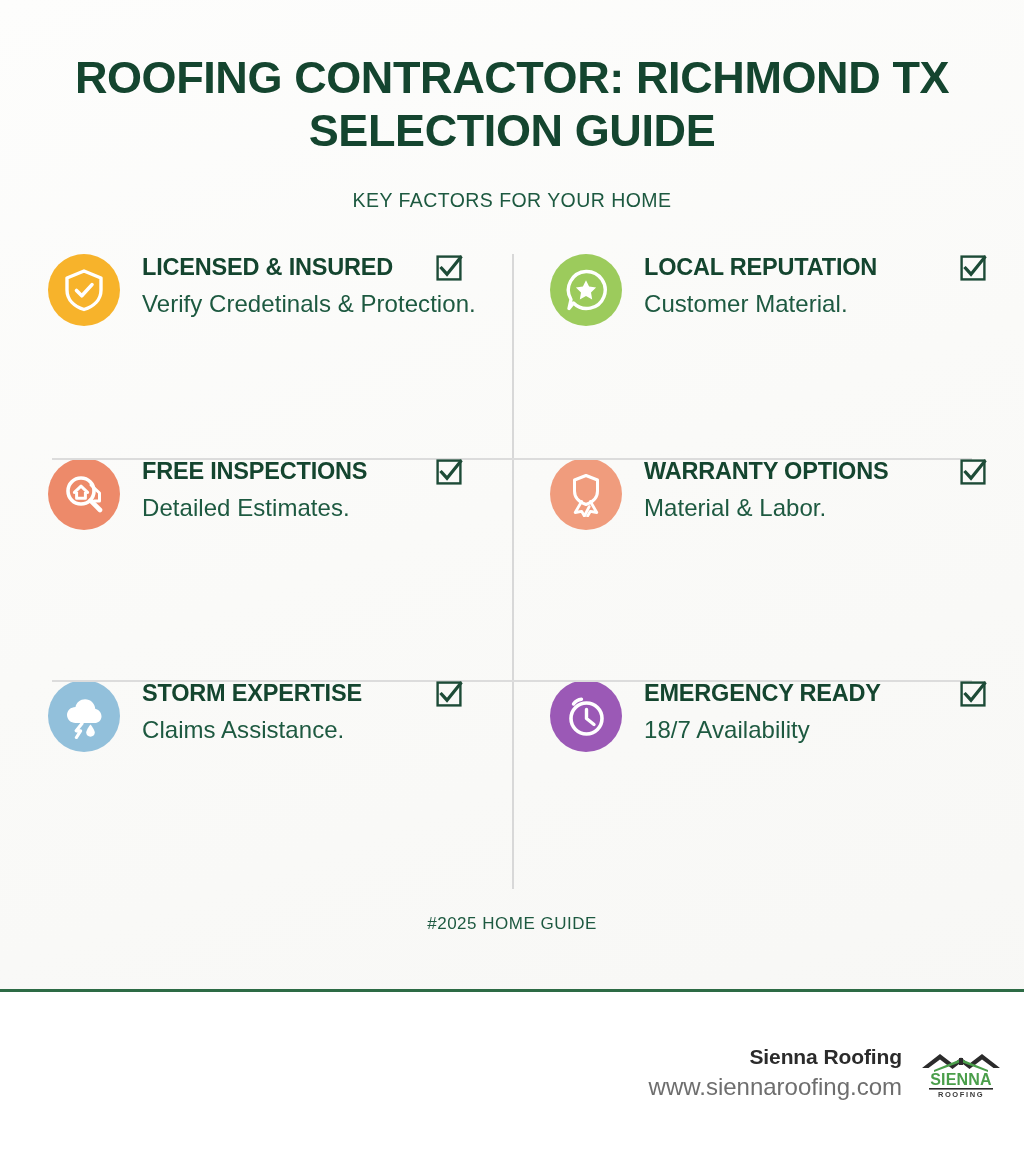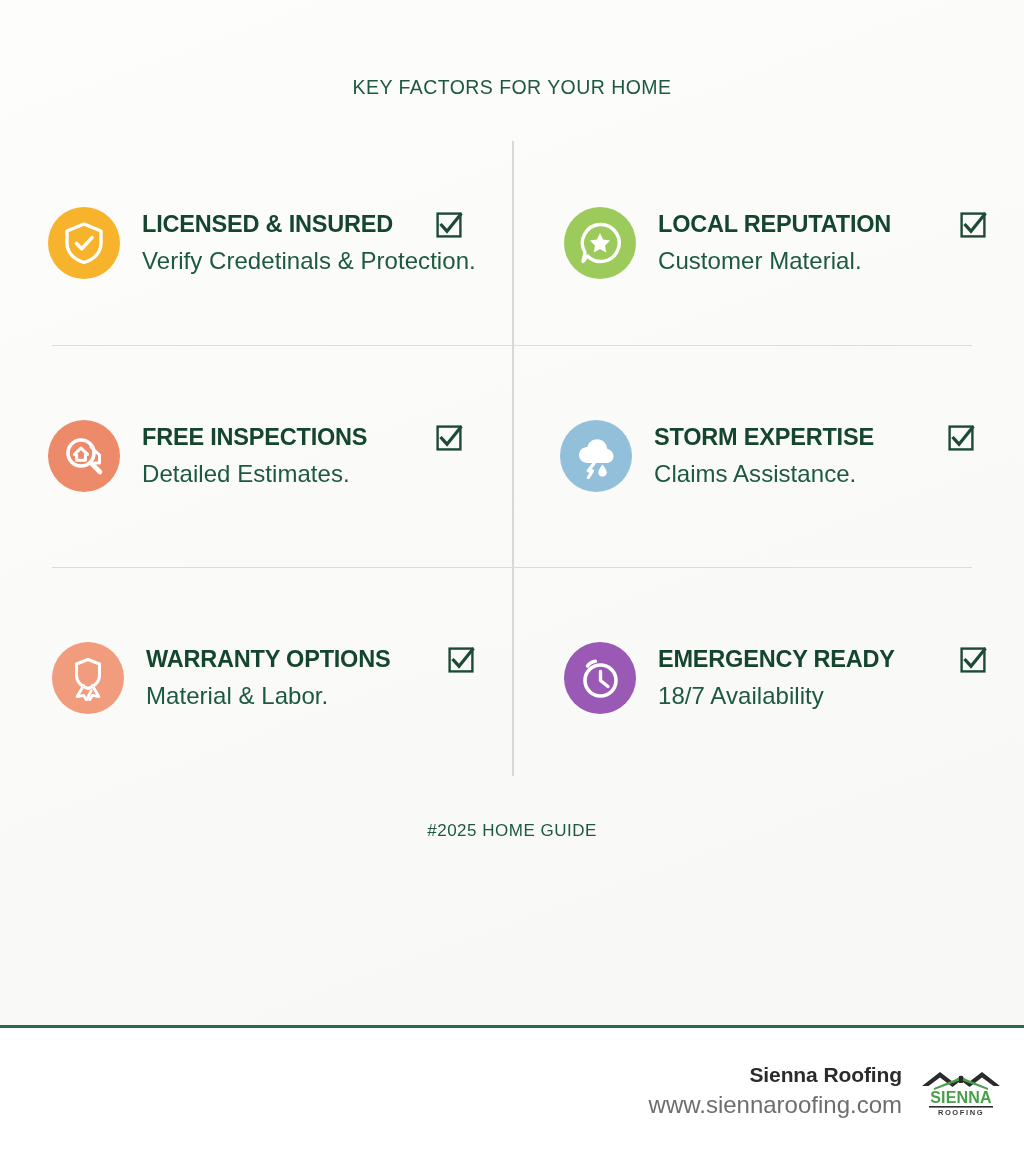--- a/index.html
+++ b/index.html
@@ -38,21 +38,21 @@
     line-height: 1.17;
     font-weight: 700;
     letter-spacing: -0.4px;
     color: #14452F;
     text-transform: uppercase;
     max-width: 950px;
     margin: 0 auto;
   }
 
   .subtitle {
-    margin-top: 24px;
+    margin-top: 32px;
     font-size: 19.5px;
     letter-spacing: 0.45px;
     font-weight: 400;
     color: #1d5940;
     text-transform: uppercase;
   }
 
   
   .grid-wrap {
     position: relative;
@@ -83,26 +83,26 @@
     left: 52px;
     width: 920px;
     height: 1.4px;
     background: #dcdcdc;
   }
   .div-h1 { top: 204px; }
   .div-h2 { top: 426px; }
 
   .cell {
     display: flex;
-    align-items: center;
+    align-items: flex-start;
     gap: 22px;
     padding-left: 48px;
     padding-right: 28px;
   }
-  .cell.right { padding-left: 52px; }
+  .cell.right { padding-left: 38px; }
 
   
   .badge {
     flex: 0 0 auto;
     width: 72px;
     height: 72px;
     border-radius: 50%;
     display: flex;
     align-items: center;
     justify-content: center;
@@ -150,34 +150,34 @@
     letter-spacing: 0.05px;
   }
 
   
   .hashtag {
     text-align: center;
     font-size: 17px;
     letter-spacing: 0.5px;
     color: #1d5940;
     padding-bottom: 8px;
-    margin-top: 32px;
+    margin-top: 12px;
   }
 
   
   .rule {
     width: 100%;
     height: 3.5px;
     background: #2d6b45;
     flex: 0 0 auto;
   }
 
   .footer {
     flex: 0 0 auto;
-    height: 126px;
+    height: 162px;
     display: flex;
     align-items: center;
     justify-content: flex-end;
     padding-right: 22px;
     gap: 18px;
     background: #ffffff;
   }
 
   .brand-text { text-align: right; line-height: 1.25; }
   .brand-name {
@@ -200,20 +200,21 @@
     text-align: center;
   }
   .logo svg { display: block; }
 </style>
 </head>
 <body>
 
 <div class="poster">
 
   <div class="header">
+    <h1 class="title">ROOFING CONTRACTOR: RICHMOND TX SELECTION GUIDE</h1>
     <div class="subtitle">KEY FACTORS FOR YOUR HOME</div>
   </div>
 
   <div class="grid-wrap">
     <div class="grid">
 
       <div class="div-v"></div>
       <div class="div-h1"></div>
       <div class="div-h2"></div>
 
@@ -276,61 +277,61 @@
               <svg width="26" height="26" viewBox="0 0 26 26">
                 <rect x="1.6" y="1.6" width="22.8" height="22.8" fill="none" stroke="#1d4b37" stroke-width="2.4"></rect>
                 <path d="M5.5 13.2 L11 19.2 L24.5 2.6" fill="none" stroke="#1d4b37" stroke-width="3.2" stroke-linecap="square"></path>
               </svg>
             </span>
           </div>
           <div class="cell-desc">Detailed Estimates.</div>
         </div>
       </div>
 
+      <div class="cell right">
+        <div class="badge" style="background:#F09C7D;">
+          <svg width="46" height="46" viewBox="0 0 46 46">
+            <path d="M23 4.5 L34.5 9 V20 C34.5 27 29 31.5 23 33.5 C17 31.5 11.5 27 11.5 20 V9 Z" fill="none" stroke="#ffffff" stroke-width="3" stroke-linejoin="round"></path>
+            <path d="M18.6 30.5 L12.2 41.5 L18.6 40.3 L21.4 45 L26.2 35.6" fill="none" stroke="#ffffff" stroke-width="2.8" stroke-linejoin="round" stroke-linecap="round"></path>
+            <path d="M27.4 30.5 L33.8 41.5 L27.4 40.3 L24.6 45" fill="none" stroke="#ffffff" stroke-width="2.8" stroke-linejoin="round" stroke-linecap="round"></path>
+          </svg>
+        </div>
+        <div class="cell-body">
+          <div class="cell-head">
+            <span class="cell-title">WARRANTY OPTIONS</span>
+            <span class="checkbox">
+              <svg width="26" height="26" viewBox="0 0 26 26">
+                <rect x="1.6" y="1.6" width="22.8" height="22.8" fill="none" stroke="#1d4b37" stroke-width="2.4"></rect>
+                <path d="M5.5 13.2 L11 19.2 L24.5 2.6" fill="none" stroke="#1d4b37" stroke-width="3.2" stroke-linecap="square"></path>
+              </svg>
+            </span>
+          </div>
+          <div class="cell-desc">Material &amp; Labor.</div>
+        </div>
+      </div>
+
       <div class="cell left">
         <div class="badge" style="background:#92C0DB;">
           <svg width="46" height="46" viewBox="0 0 46 46">
             <path d="M14.5 30 C9.8 30 6 26.4 6 22 C6 17.6 9.8 14 14.5 14 C15.3 9.6 19.3 6.3 24.1 6.3 C29.5 6.3 33.9 10.5 34.2 15.8 C37.8 16.6 40.5 19.7 40.5 23.4 C40.5 27.1 37.4 30 33.6 30 Z" fill="#ffffff"></path>
             <path d="M21 30.5 L15.2 37.8 L19.6 37.8 L15.4 44.5" fill="none" stroke="#ffffff" stroke-width="3.2" stroke-linejoin="round" stroke-linecap="round"></path>
             <path d="M29.5 31.5 C29.5 31.5 33.8 36.8 33.8 39.6 C33.8 41.9 31.9 43.8 29.5 43.8 C27.1 43.8 25.2 41.9 25.2 39.6 C25.2 36.8 29.5 31.5 29.5 31.5 Z" fill="#ffffff"></path>
           </svg>
         </div>
         <div class="cell-body">
           <div class="cell-head">
             <span class="cell-title">STORM EXPERTISE</span>
             <span class="checkbox">
               <svg width="26" height="26" viewBox="0 0 26 26">
                 <rect x="1.6" y="1.6" width="22.8" height="22.8" fill="none" stroke="#1d4b37" stroke-width="2.4"></rect>
                 <path d="M5.5 13.2 L11 19.2 L24.5 2.6" fill="none" stroke="#1d4b37" stroke-width="3.2" stroke-linecap="square"></path>
               </svg>
             </span>
           </div>
           <div class="cell-desc">Claims Assistance.</div>
-        </div>
-      </div>
-
-      <div class="cell right">
-        <div class="badge" style="background:#F09C7D;">
-          <svg width="46" height="46" viewBox="0 0 46 46">
-            <path d="M23 4.5 L34.5 9 V20 C34.5 27 29 31.5 23 33.5 C17 31.5 11.5 27 11.5 20 V9 Z" fill="none" stroke="#ffffff" stroke-width="3" stroke-linejoin="round"></path>
-            <path d="M18.6 30.5 L12.2 41.5 L18.6 40.3 L21.4 45 L26.2 35.6" fill="none" stroke="#ffffff" stroke-width="2.8" stroke-linejoin="round" stroke-linecap="round"></path>
-            <path d="M27.4 30.5 L33.8 41.5 L27.4 40.3 L24.6 45" fill="none" stroke="#ffffff" stroke-width="2.8" stroke-linejoin="round" stroke-linecap="round"></path>
-          </svg>
-        </div>
-        <div class="cell-body">
-          <div class="cell-head">
-            <span class="cell-title">WARRANTY OPTIONS</span>
-            <span class="checkbox">
-              <svg width="26" height="26" viewBox="0 0 26 26">
-                <rect x="1.6" y="1.6" width="22.8" height="22.8" fill="none" stroke="#1d4b37" stroke-width="2.4"></rect>
-                <path d="M5.5 13.2 L11 19.2 L24.5 2.6" fill="none" stroke="#1d4b37" stroke-width="3.2" stroke-linecap="square"></path>
-              </svg>
-            </span>
-          </div>
-          <div class="cell-desc">Material &amp; Labor.</div>
         </div>
       </div>
 
       <div class="cell right">
         <div class="badge" style="background:#9B59B6;">
           <svg width="46" height="46" viewBox="0 0 46 46">
             <circle cx="23.5" cy="25.5" r="15.5" fill="none" stroke="#ffffff" stroke-width="3.6"></circle>
             <path d="M23.5 16.5 V25.5 L31 31.5" fill="none" stroke="#ffffff" stroke-width="3.4" stroke-linecap="round" stroke-linejoin="round"></path>
             <path d="M10.5 11 C12.4 8.2 15.3 6.5 18.5 6.2" fill="none" stroke="#ffffff" stroke-width="3.4" stroke-linecap="round"></path>
           </svg>

